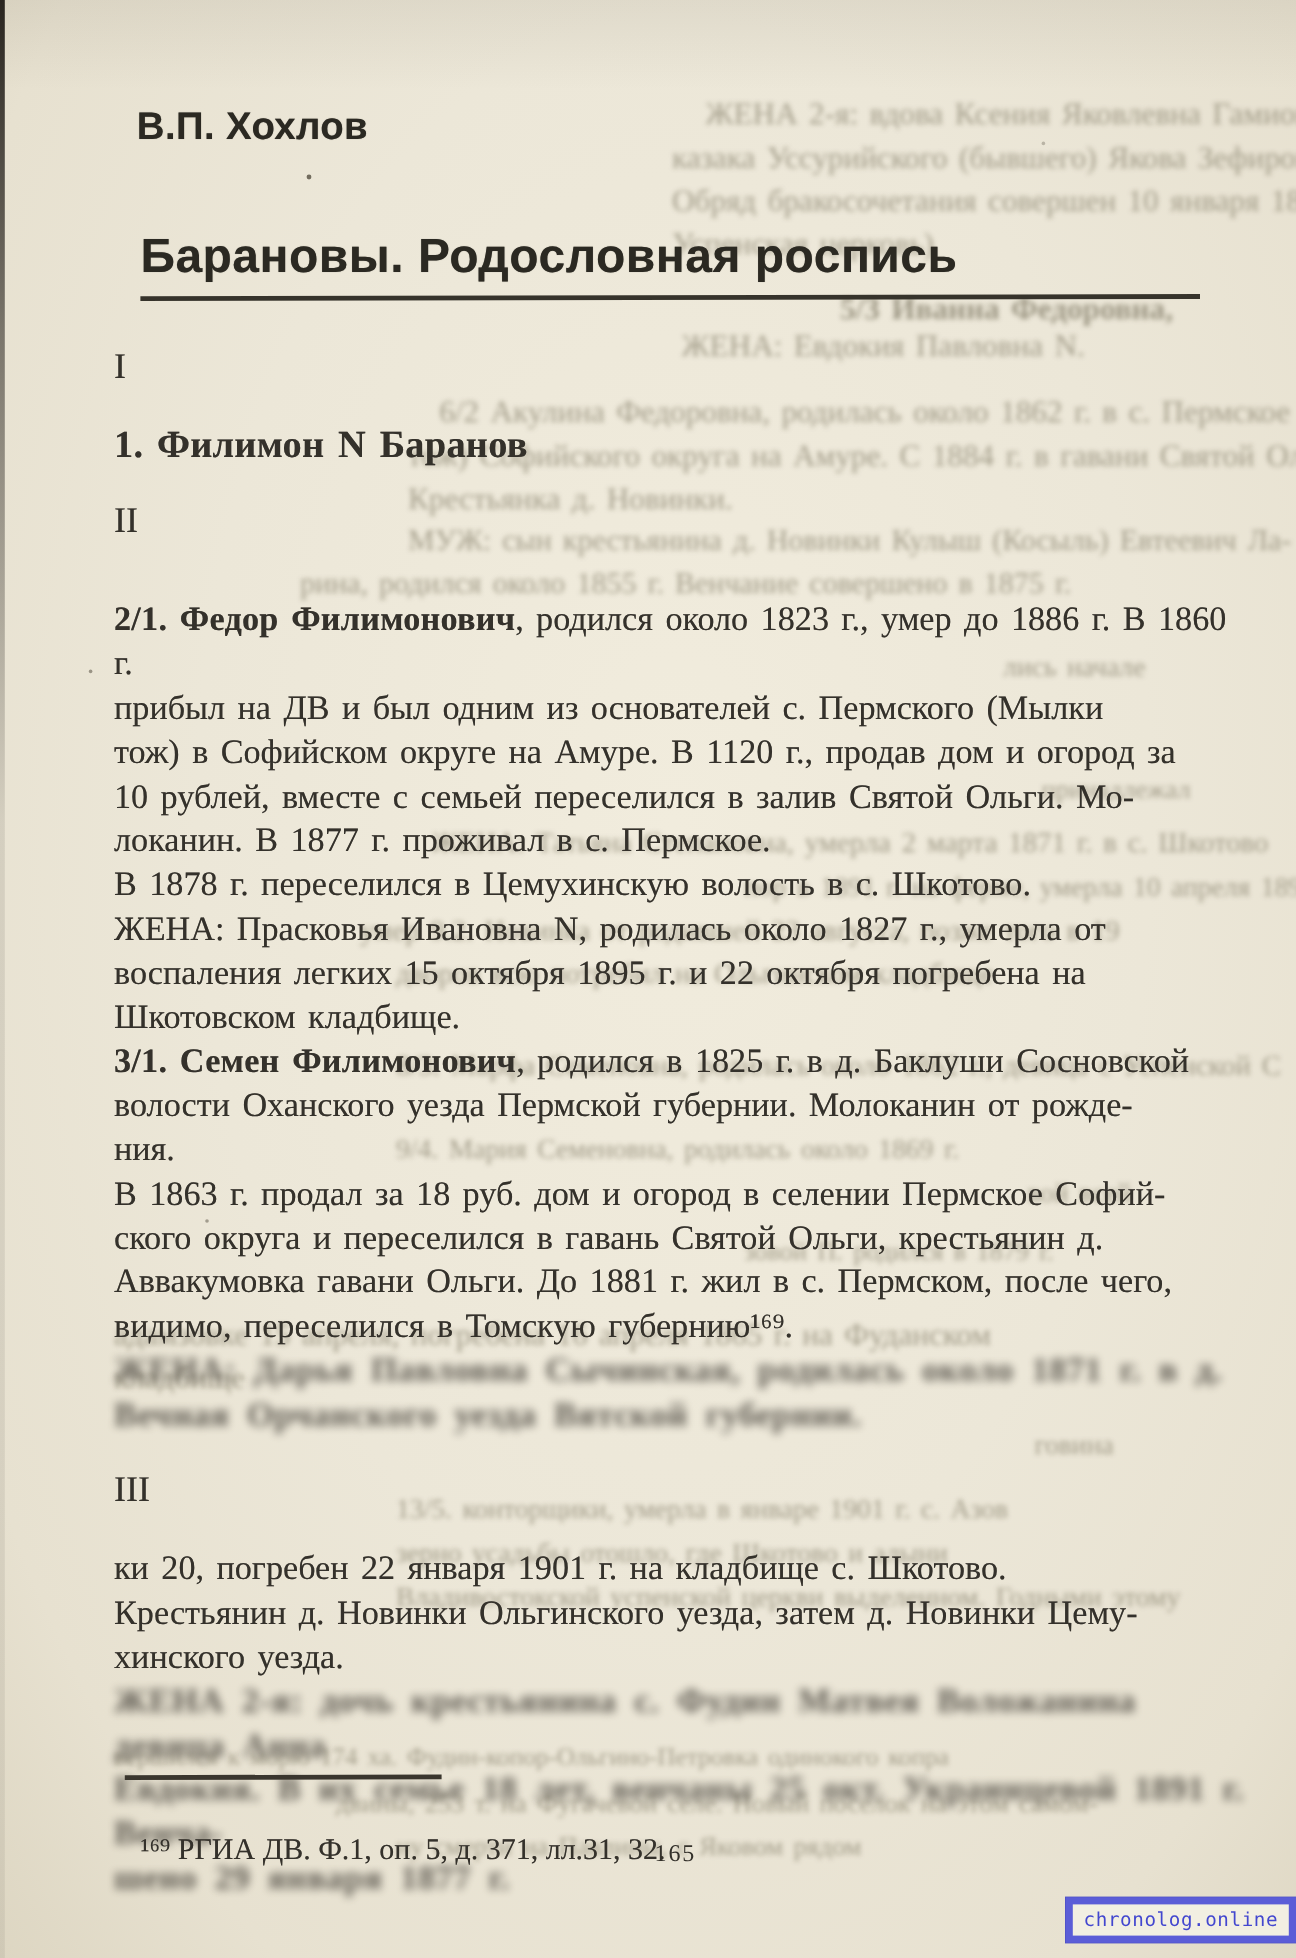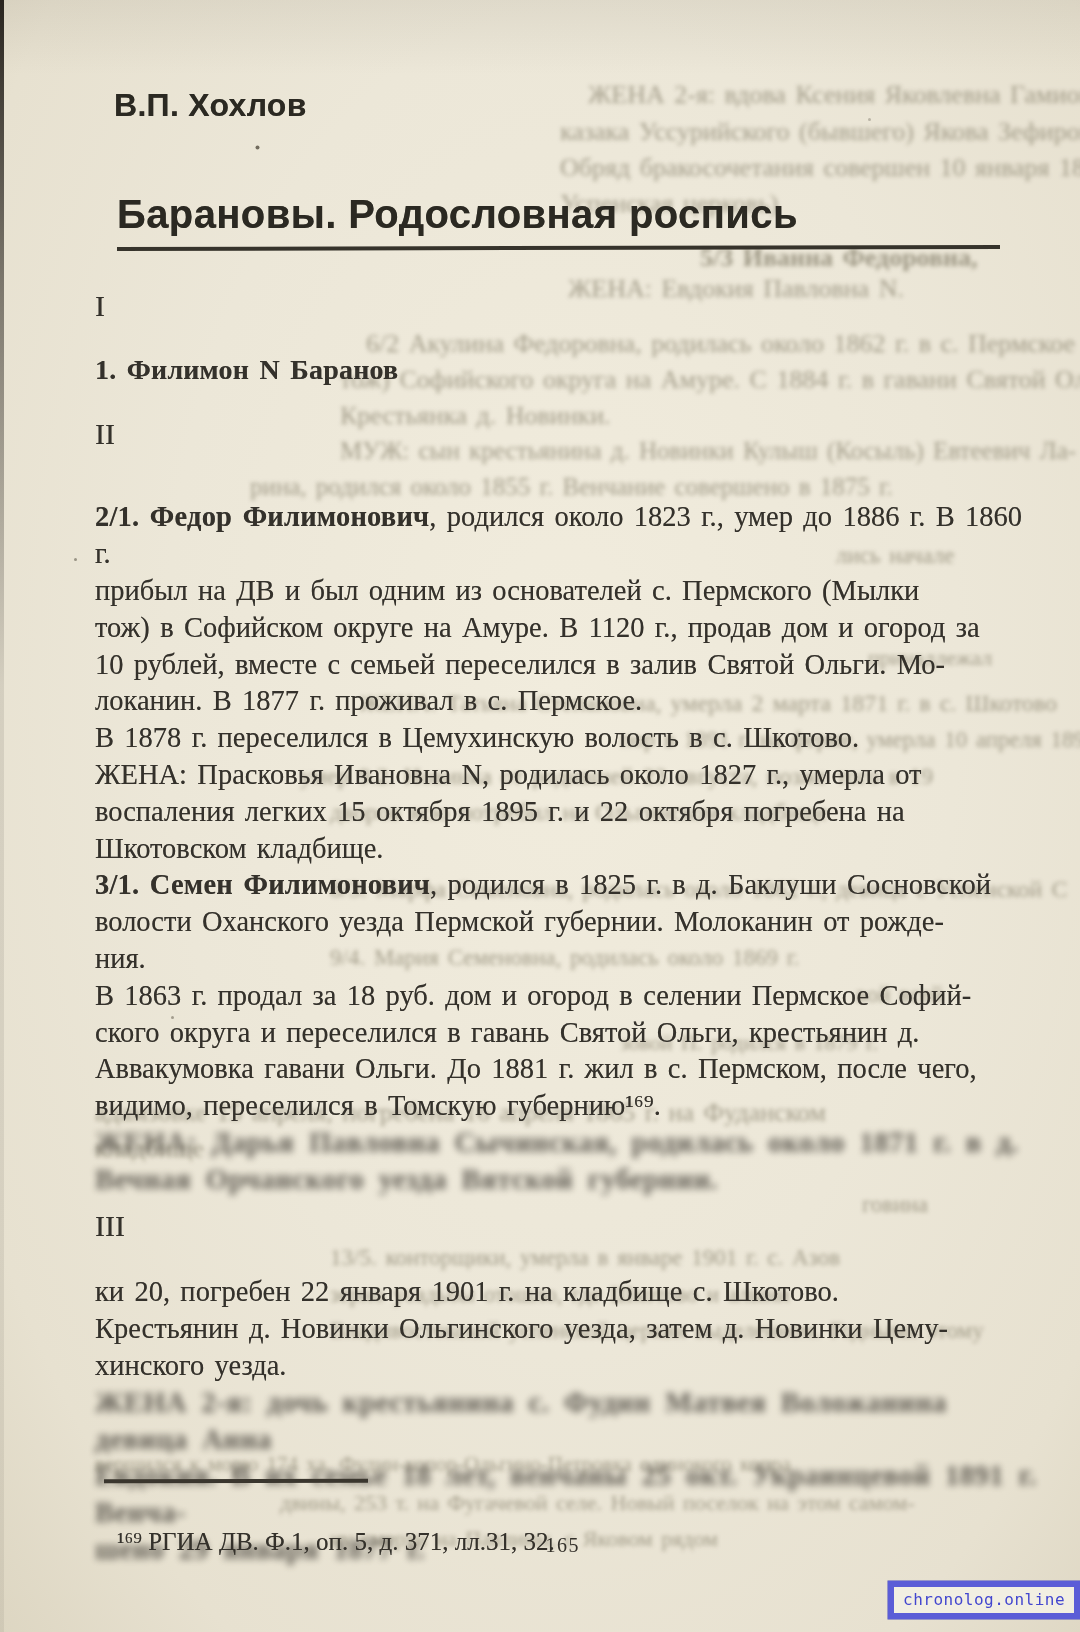--- a/index.html
+++ b/index.html
@@ -36,23 +36,23 @@
   .title-underline { position:absolute; left:117px; top:246px; width:883px; height:4px;
     background:#36332b; transform:rotate(-.12deg); }
 
   .text-flow { position:absolute; left:95px; top:288px; width:952px;
     font-size:28.5px; line-height:36.8px; word-spacing:3.2px;
     text-shadow:0 0 .55px rgba(52,49,43,.55); }
   .blk { min-height:36.8px; }
   .blk b { letter-spacing:.2px; }
   .blk-roman1, .blk-roman2, .blk-roman3 { font-size:30px; }
   .blk-roman1 { margin-bottom:27px; }
-  .blk-entry  { font-weight:bold; font-size:28px; margin-bottom:27px; letter-spacing:.2px; }
+  .blk-entry  { font-weight:bold; font-size:32px; margin-bottom:27px; letter-spacing:.2px; }
   .blk-roman2 { margin-bottom:47px; }
-  .blk-roman3 { margin-top:9px; margin-bottom:30px; }
+  .blk-roman3 { margin-top:25px; margin-bottom:30px; }
   .blk-blur { font-weight:bold; color:#504c44; filter:blur(3.6px); opacity:.85;
     word-spacing:7px; letter-spacing:.5px; }
 
   .footnote-rule { position:absolute; left:104px; top:1479px; width:264px; height:3.5px;
     background:#3a362e; transform:rotate(-.15deg); }
   .footnote { position:absolute; left:117px; top:1492px; font-size:25px;
     text-shadow:0 0 .5px rgba(52,49,43,.5);margin-top:36px; }
   .page-number { position:absolute; left:440px; top:1534px; width:140px; text-align:right;
     font-size:20px; letter-spacing:1.5px; }
 

